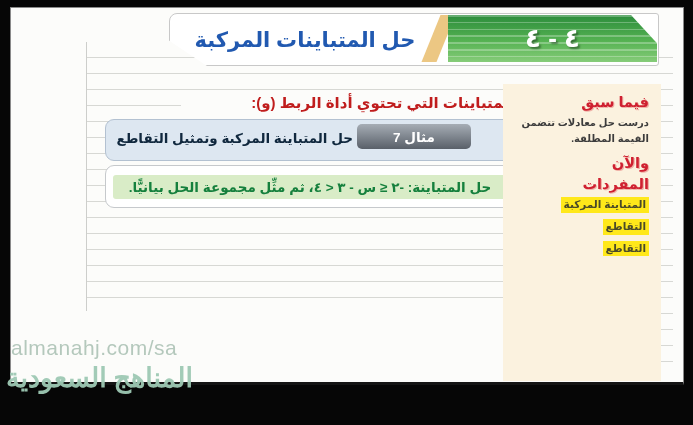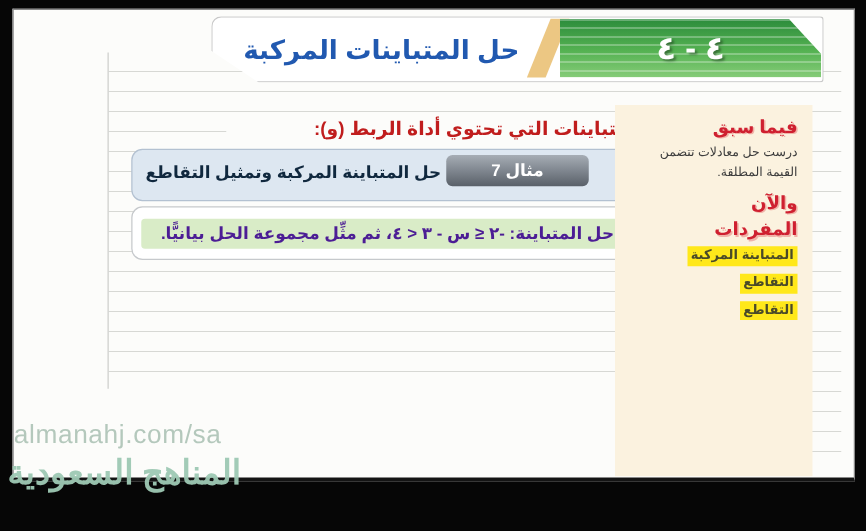--- a/index.html
+++ b/index.html
@@ -38,33 +38,33 @@
   .example-box{position:absolute;left:94px;top:111px;width:408px;height:40px;
     background:var(--example-bg,#dde7f1);border:1px solid #b3c1d1;border-radius:9px;}
   .example-tab{position:absolute;left:346px;top:116px;width:114px;height:25px;
     background:linear-gradient(180deg,#a6adb5,#596069);border-radius:5px;color:#fff;
     font-size:13.5px;font-weight:bold;display:flex;align-items:center;justify-content:center;direction:rtl;}
   .example-title{position:absolute;left:104px;top:122px;width:238px;text-align:right;
     direction:rtl;color:#10283e;font-size:13.5px;font-weight:bold;}
   .problem-box{position:absolute;left:94px;top:157px;width:408px;height:41px;background:#fff;
     border:1px solid #c6c9cc;border-radius:9px;display:flex;align-items:center;justify-content:center;}
   .problem-hl{background:var(--highlight-green,#d9ecc7);border-radius:3px;direction:rtl;
-    text-align:center;color:#4c1d95;font-size:13.5px;font-weight:bold;padding:4px 10px;
+    text-align:center;color:#15803d;font-size:13.5px;font-weight:bold;padding:4px 10px;
     width:calc(100% - 34px);}
 
   
   .nl-panel{position:absolute;left:38px;top:303px;width:464px;height:64px;background:#fcfcfa;}
 
   
-  .sidebar{position:absolute;left:481px;top:76px;width:158px;height:297px;
+  .sidebar{position:absolute;left:492px;top:76px;width:158px;height:297px;
     background:var(--sidebar-cream,#fbf2df);direction:rtl;box-sizing:border-box;
     padding:10px 12px 6px;}
   .sb-heading{color:var(--sidebar-red,#cf2030);font-size:14.5px;font-weight:bold;
     text-shadow:1.2px 1.2px 0 #f0b3a8;margin:0 0 5px;}
-  .sb-body{font-size:10px;color:#3c3c3c;line-height:1.55;margin:0 0 9px;}
+  .sb-body{font-size:10px;color:#3c3c3c;line-height:1.55;margin:0 0 9px;font-weight:bold;}
   .sb-list{list-style:none;margin:0 0 6px;padding:0;}
   .sb-list li{font-size:10px;color:#3c3c3c;line-height:1.5;margin-bottom:6px;
     padding-right:11px;position:relative;}
   .sb-list li::before{content:"";position:absolute;right:0;top:5px;width:5px;height:5px;
     background:#c3272b;}
   .vocab-list{margin-top:3px;}
   .vocab-term{display:table;background:var(--vocab-yellow,#ffe81a);color:#4a4a28;
     font-size:10.5px;font-weight:bold;padding:0 3px;margin:0 0 6px;line-height:1.5;}
 
   

